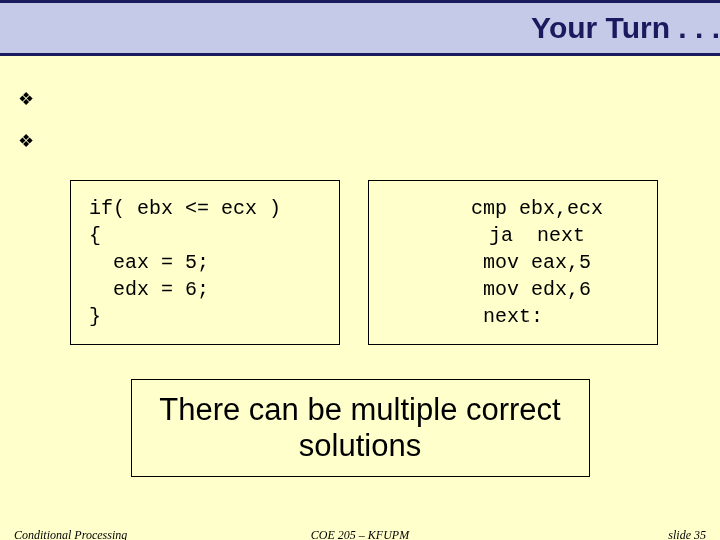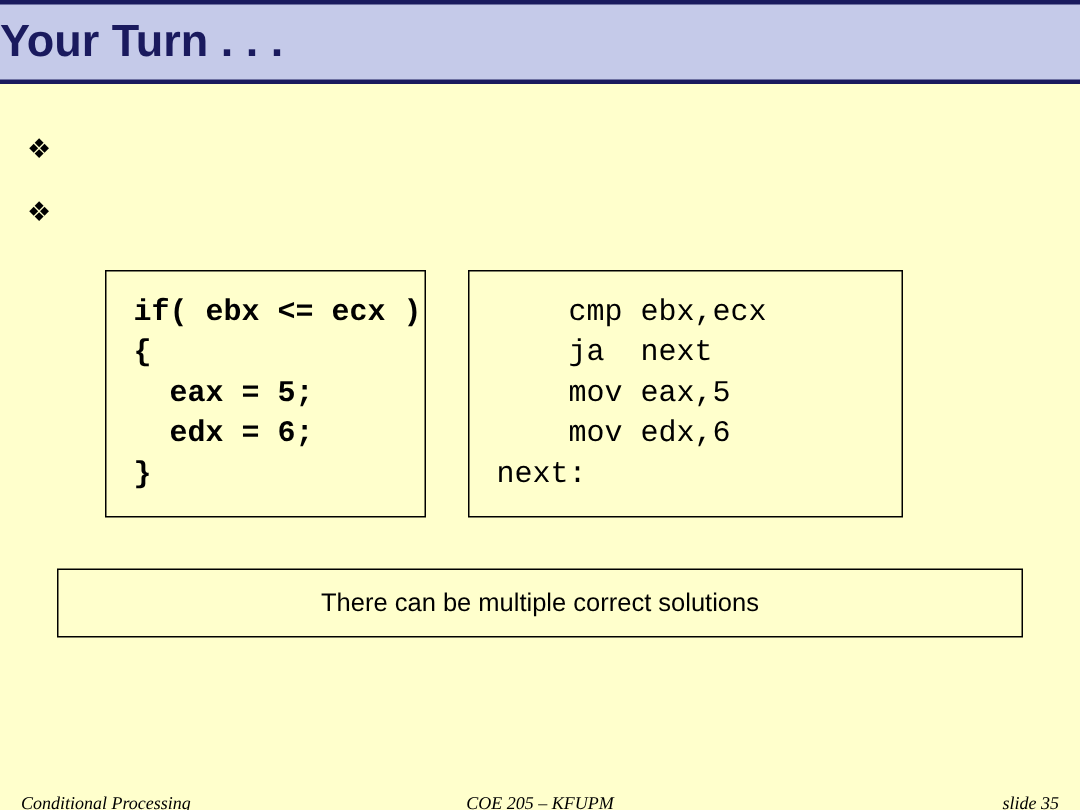--- a/index.html
+++ b/index.html
@@ -10,21 +10,21 @@
     font-family: Arial, sans-serif;
     position: relative;
   }
   .title-bar {
     background: #c5cae9;
     border-top: 3px solid #1a1a5e;
     border-bottom: 3px solid #1a1a5e;
     height: 56px;
     display: flex;
     align-items: center;
-    justify-content: flex-start;
+    justify-content: flex-end;
   }
   .title {
     font-family: "Comic Sans MS", cursive, sans-serif;
     font-size: 30px;
     font-weight: bold;
     color: #1a1a5e;
   }
   .content {
     padding: 12px 18px 0 18px;
   }
@@ -51,28 +51,28 @@
   .codebox {
     border: 1.5px solid #000;
     background: #ffffcc;
     padding: 14px 18px;
     font-family: "Courier New", monospace;
     font-size: 20px;
     line-height: 1.35;
     white-space: pre;
     flex: 1;
   }
-  .codebox.left { width: 214px; flex: none; font-weight: bold; }
-  .codebox.right { width: 290px; flex: none; }
+  .codebox.left { width: 270px; flex: none; }
+  .codebox.right { width: 290px; flex: none; text-align: center; }
   .note-box {
     margin: 34px auto 0 auto;
-    width: 644px;
+    width: 459px;
     border: 1.5px solid #000;
     padding: 12px 18px;
-    font-size: 17px;
+    font-size: 31px;
     text-align: center;
     color: #000;
   }
   .footer {
     position: absolute;
     bottom: 12px;
     left: 0;
     width: 100%;
     font-family: Georgia, "Times New Roman", serif;
     font-style: italic;

